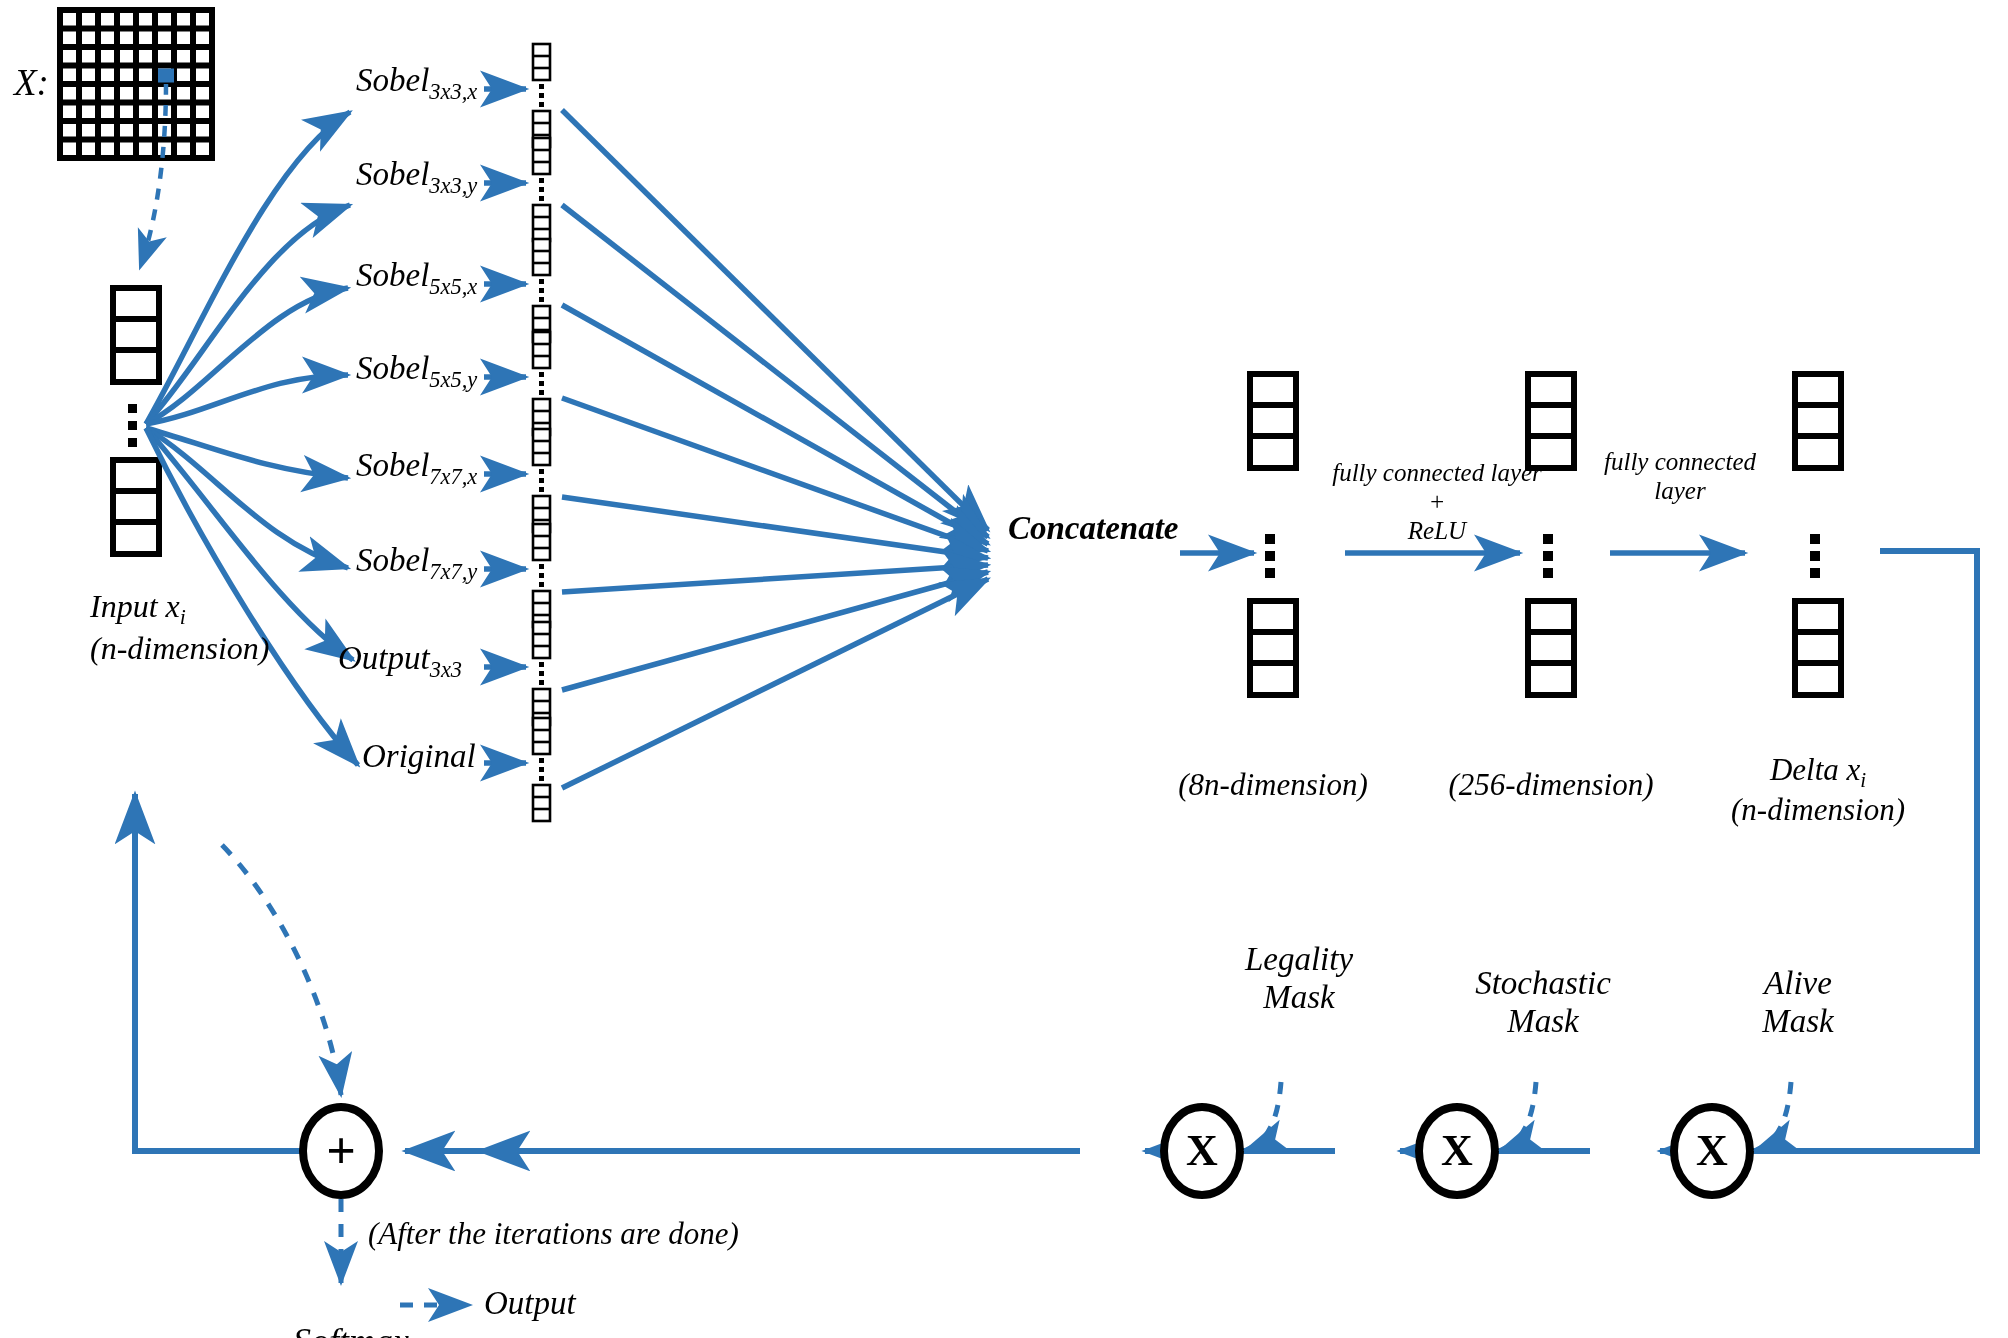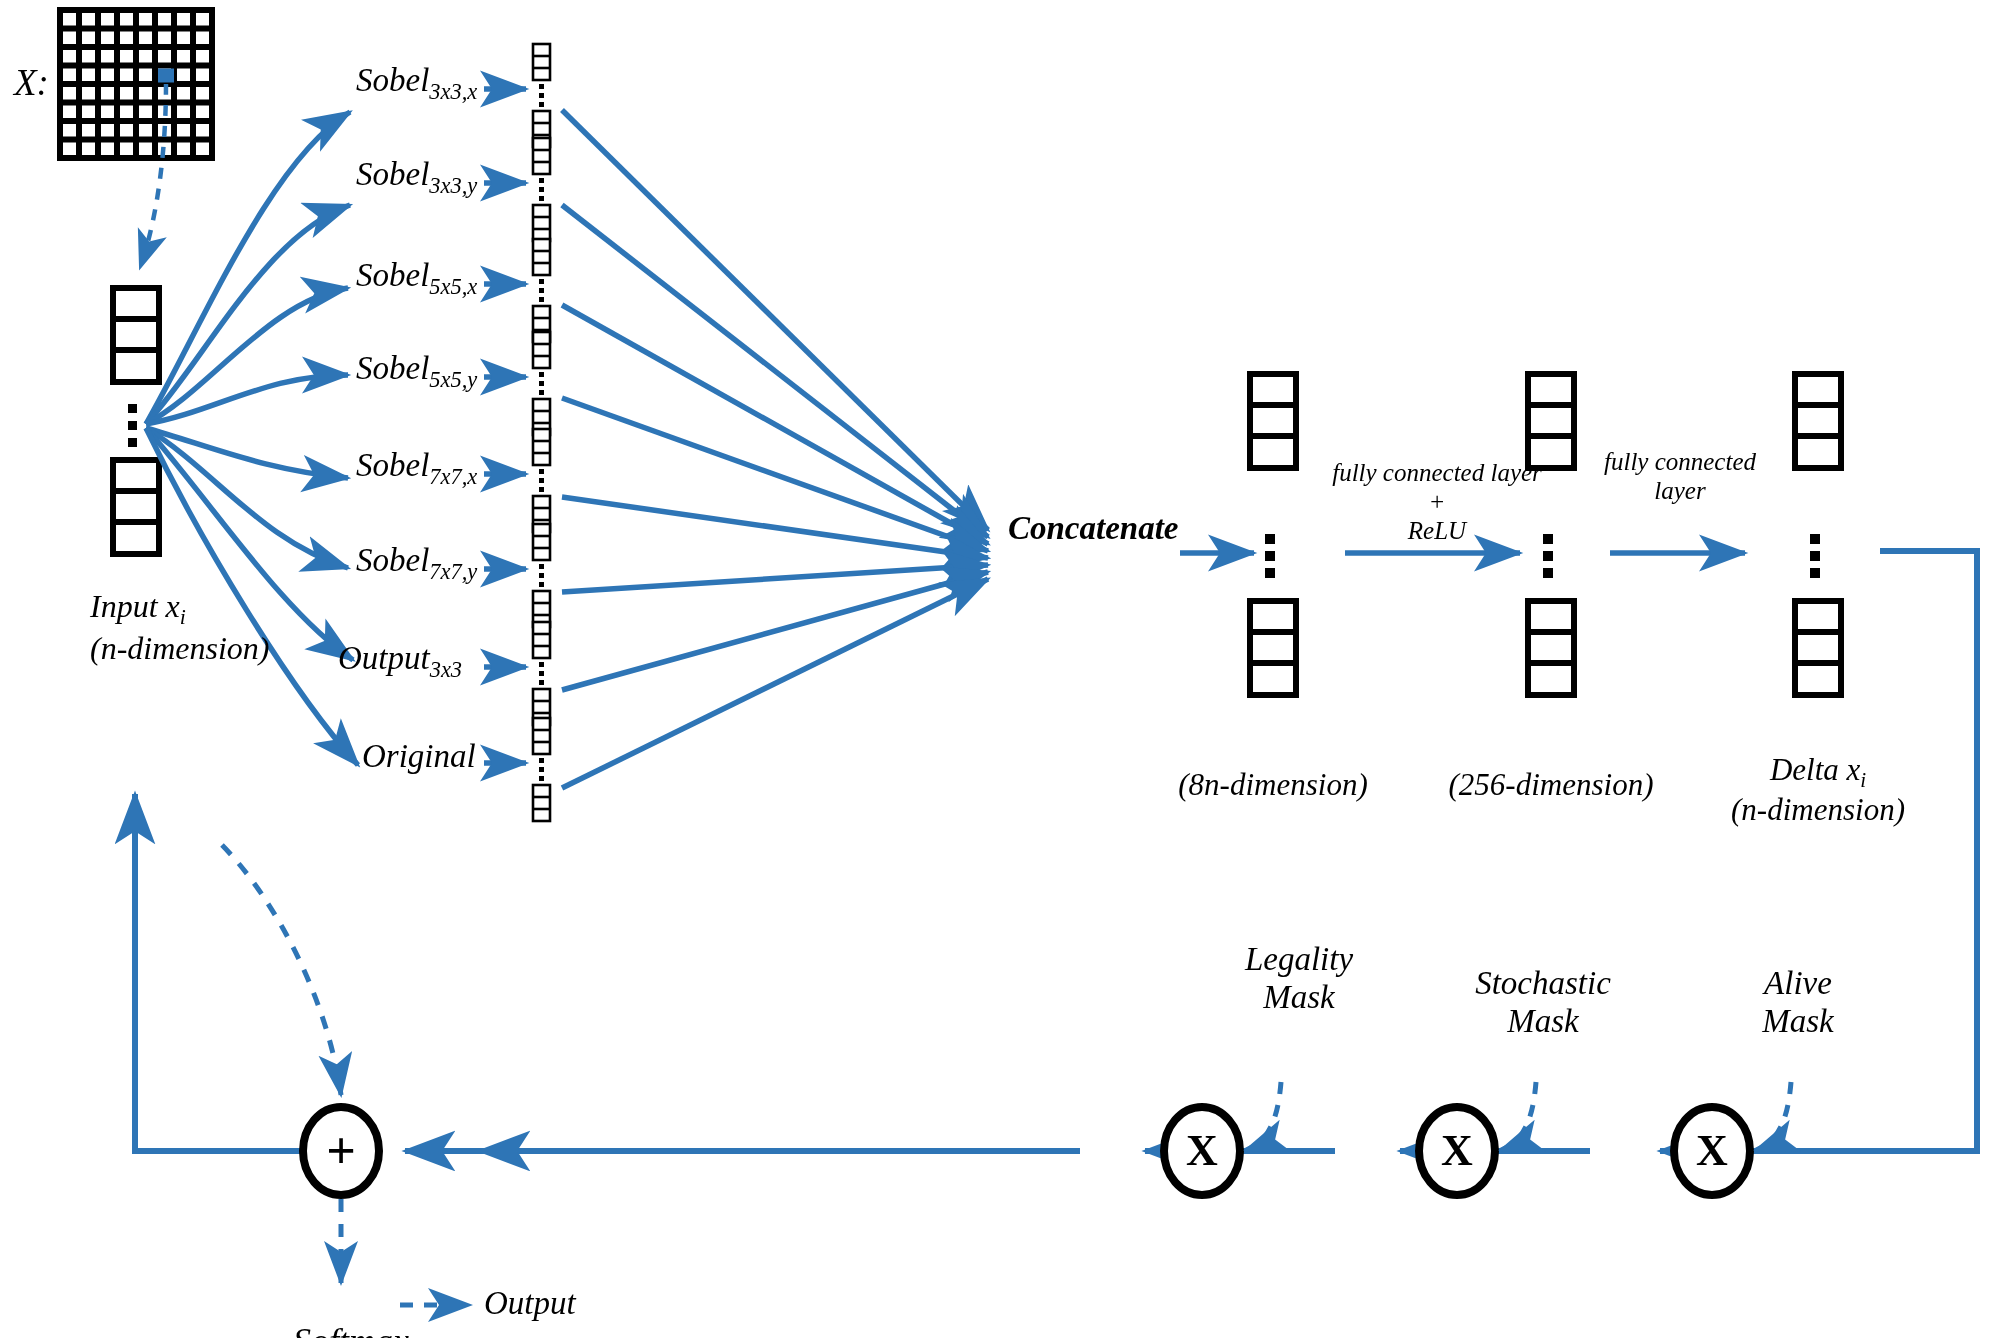--- a/index.html
+++ b/index.html
@@ -365,18 +365,19 @@
     <div>Alive</div>
     <div>Mask</div>
   </div>
 
   <div class="lbl center-lbl" style="left:1202px; top:1124px; font-size:44px; font-style:normal; font-weight:700; font-family:'Liberation Serif',serif; transform:translate(-50%,-50%); margin-top:27px;">X</div>
   <div class="lbl center-lbl" style="left:1457px; top:1124px; font-size:44px; font-style:normal; font-weight:700; transform:translate(-50%,-50%); margin-top:27px;">X</div>
   <div class="lbl center-lbl" style="left:1712px; top:1124px; font-size:44px; font-style:normal; font-weight:700; transform:translate(-50%,-50%); margin-top:27px;">X</div>
 
   <div class="lbl center-lbl" style="left:341px; top:1124px; font-size:52px; font-style:normal; font-weight:700; transform:translate(-50%,-50%); margin-top:27px;">+</div>
 
+  <div class="lbl" style="left:368px; top:1216px; font-size:31px;">(After the iterations are done)</div>
 
   <div class="lbl" style="left:293px; top:1285px; font-size:36px;margin-top:36px;">Softmax</div>
 
   <div class="lbl" style="left:484px; top:1285px; font-size:33px;">Output</div>
 
 </div>
 
 </body></html>

